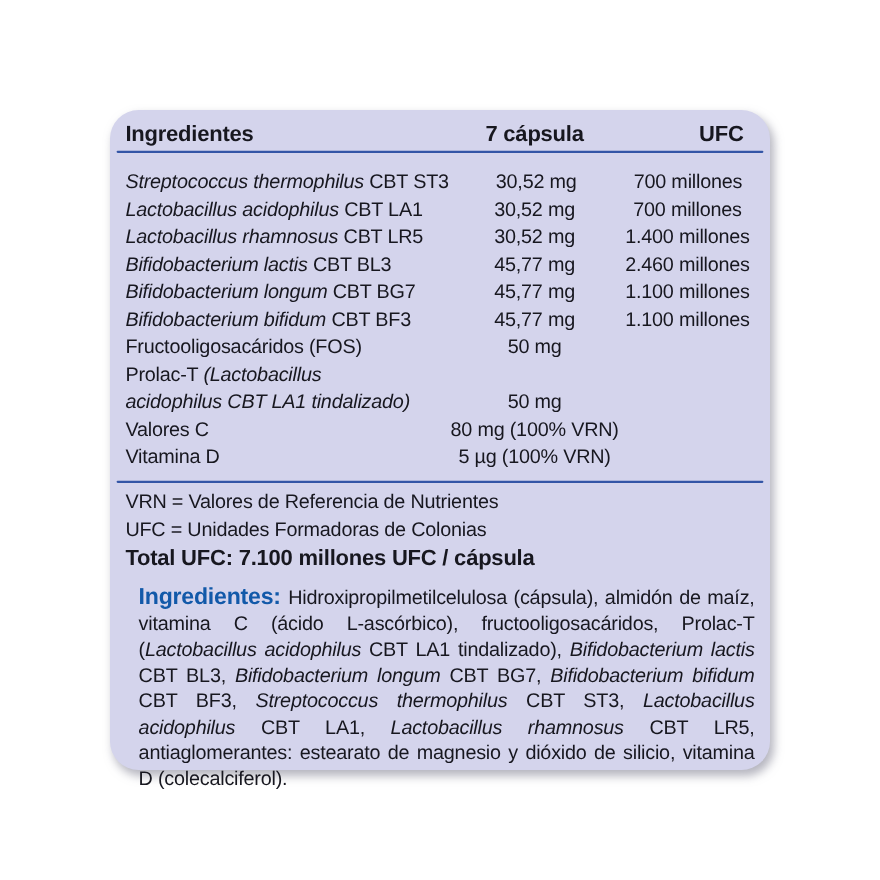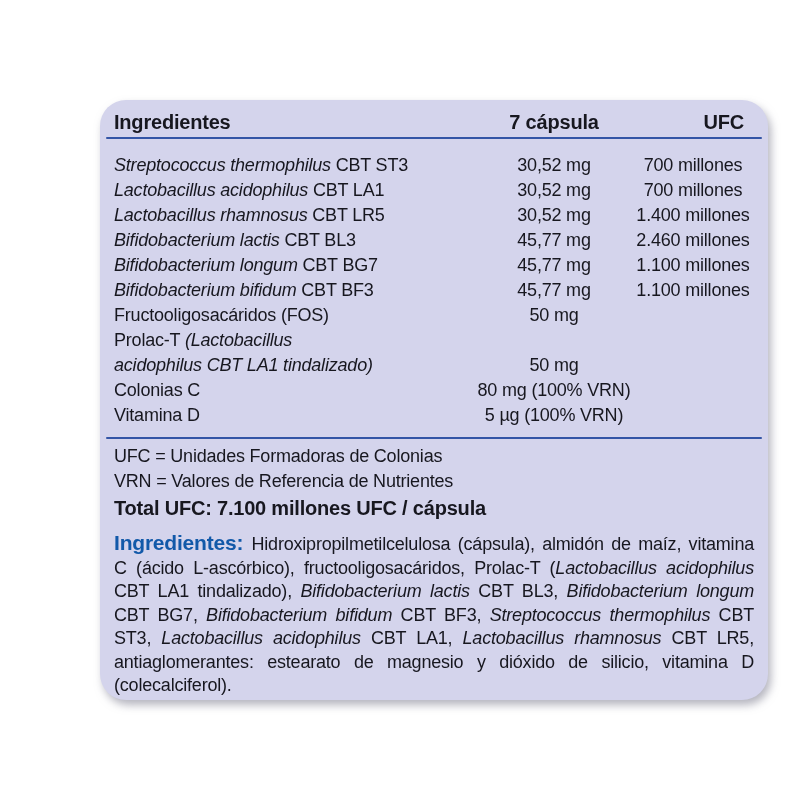--- a/index.html
+++ b/index.html
@@ -14,21 +14,21 @@
     position: relative;
     width: 800px;
     height: 800px;
     background: #ffffff;
     overflow: hidden;
   }
   .card {
     position: absolute;
     left: 100px;
     top: 100px;
-    width: 668px;
+    width: 600px;
     height: 600px;
     box-sizing: border-box;
     background: #d4d4ec;
     border-radius: 26px;
     box-shadow: 3px 5px 9px rgba(120,120,138,0.55);
     padding: 7px 14px 0 14px;
     color: #17171f;
     letter-spacing: -0.2px;
   }
   
@@ -64,21 +64,21 @@
   .divider { margin-top: 9px; }
   .notes { margin-top: 5px; font-size: 18px; line-height: 25px; }
   .total {
     font-size: 20px;
     font-weight: bold;
     line-height: 27px;
     margin-top: 1px;
   }
   
   .par {
-    margin: 9px 0 0 0;
+    margin: 9px 0 0 12px;
     font-size: 18px;
     line-height: 23.5px;
     text-align: justify;
   }
   .par .lead {
     color: #1259a9;
     font-weight: bold;
     font-size: 21px;
   }
 </style>
@@ -130,36 +130,36 @@
         <span class="td-name">Fructooligosacáridos (FOS)</span>
         <span class="td-amt">50 mg</span>
         <span class="td-ufc"></span>
       </div>
       <div class="row two-line">
         <span class="td-name"><span>Prolac-T </span><i>(Lactobacillus</i><br><i>acidophilus CBT LA1 tindalizado)</i></span>
         <span class="td-amt">50 mg</span>
         <span class="td-ufc"></span>
       </div>
       <div class="row">
-        <span class="td-name">Colonias C</span>
+        <span class="td-name">Valores C</span>
         <span class="td-amt">80 mg (100% VRN)</span>
         <span class="td-ufc"></span>
       </div>
       <div class="row">
         <span class="td-name">Vitamina D</span>
         <span class="td-amt">5 µg (100% VRN)</span>
         <span class="td-ufc"></span>
       </div>
     </div>
 
     <div class="rule divider"></div>
 
     <div class="notes">
+      <div>VRN = Valores de Referencia de Nutrientes</div>
       <div>UFC = Unidades Formadoras de Colonias</div>
-      <div>VRN = Valores de Referencia de Nutrientes</div>
     </div>
 
     <div class="total">Total UFC: 7.100 millones UFC / cápsula</div>
 
     <p class="par"><span class="lead">Ingredientes: </span><span>Hidroxipropilmetilcelulosa (cápsula), almidón de maíz, vitamina C (ácido L-ascórbico), fructooligosacáridos, Prolac-T (</span><i>Lactobacillus acidophilus</i><span> CBT LA1 tindalizado), </span><i>Bifidobacterium lactis</i><span> CBT BL3, </span><i>Bifidobacterium longum</i><span> CBT BG7, </span><i>Bifidobacterium bifidum</i><span> CBT BF3, </span><i>Streptococcus thermophilus</i><span> CBT ST3, </span><i>Lactobacillus acidophilus</i><span> CBT LA1, </span><i>Lactobacillus rhamnosus</i><span> CBT LR5, antiaglomerantes: estearato de magnesio y dióxido de silicio, vitamina D (colecalciferol).</span></p>
 
   </div>
 </div>
 
 </body></html>

